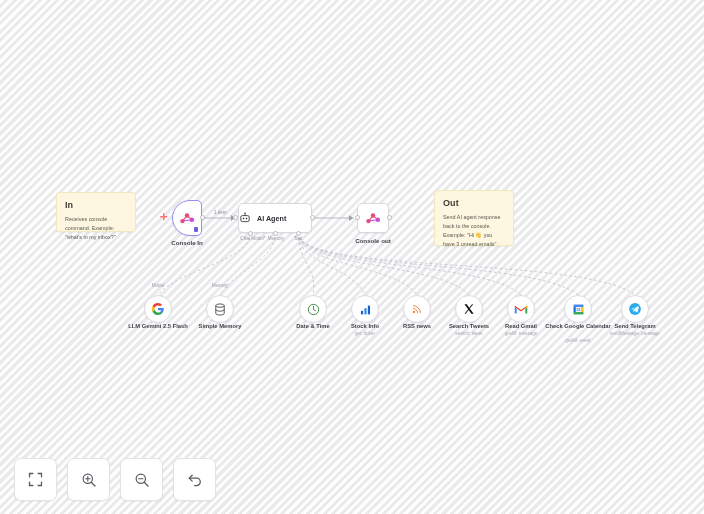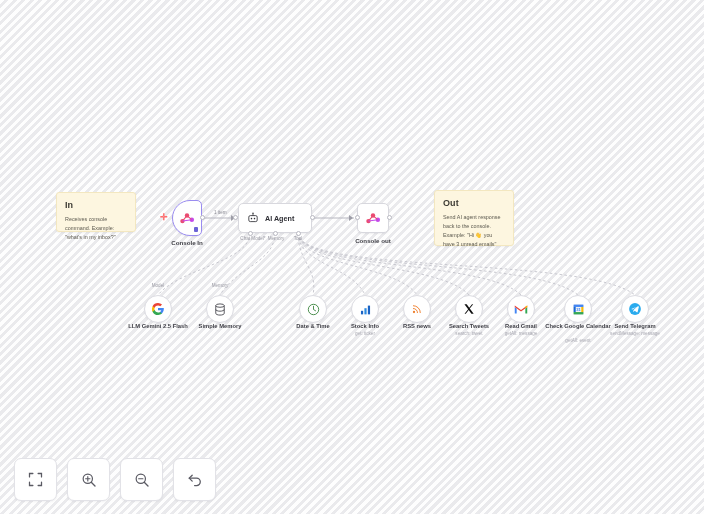--- a/index.html
+++ b/index.html
@@ -149,21 +149,21 @@
       </svg>
     </span>
     <span class="node-badge"></span>
   </div>
   <div class="port" style="left:200px;top:215px;"></div>
   <div class="node-caption" style="left:127px;top:239px;">Console In</div>
 
   <div class="edge-label" style="left:214px;top:210px;">1 item</div>
   <div class="port-arrow" style="left:231px;top:215px;"></div>
 
-  <div class="node" style="left:238px;top:203px;width:74px;height:30px;padding-left:8px;">
+  <div class="node" style="left:238px;top:203px;width:74px;height:30px;">
     <span>
       <svg width="12" height="12" viewBox="0 0 20 20">
         <rect x="3" y="6" width="14" height="10" rx="2.5" stroke="#2f2f35" stroke-width="1.4" fill="none"></rect>
         <circle cx="7.5" cy="11" r="1.3" fill="#2f2f35"></circle>
         <circle cx="12.5" cy="11" r="1.3" fill="#2f2f35"></circle>
         <path d="M10,2.5 L10,6" stroke="#2f2f35" stroke-width="1.3"></path>
         <circle cx="10" cy="2" r="1.2" fill="#2f2f35"></circle>
       </svg>
     </span>
     <span class="agent-label">AI Agent</span>

